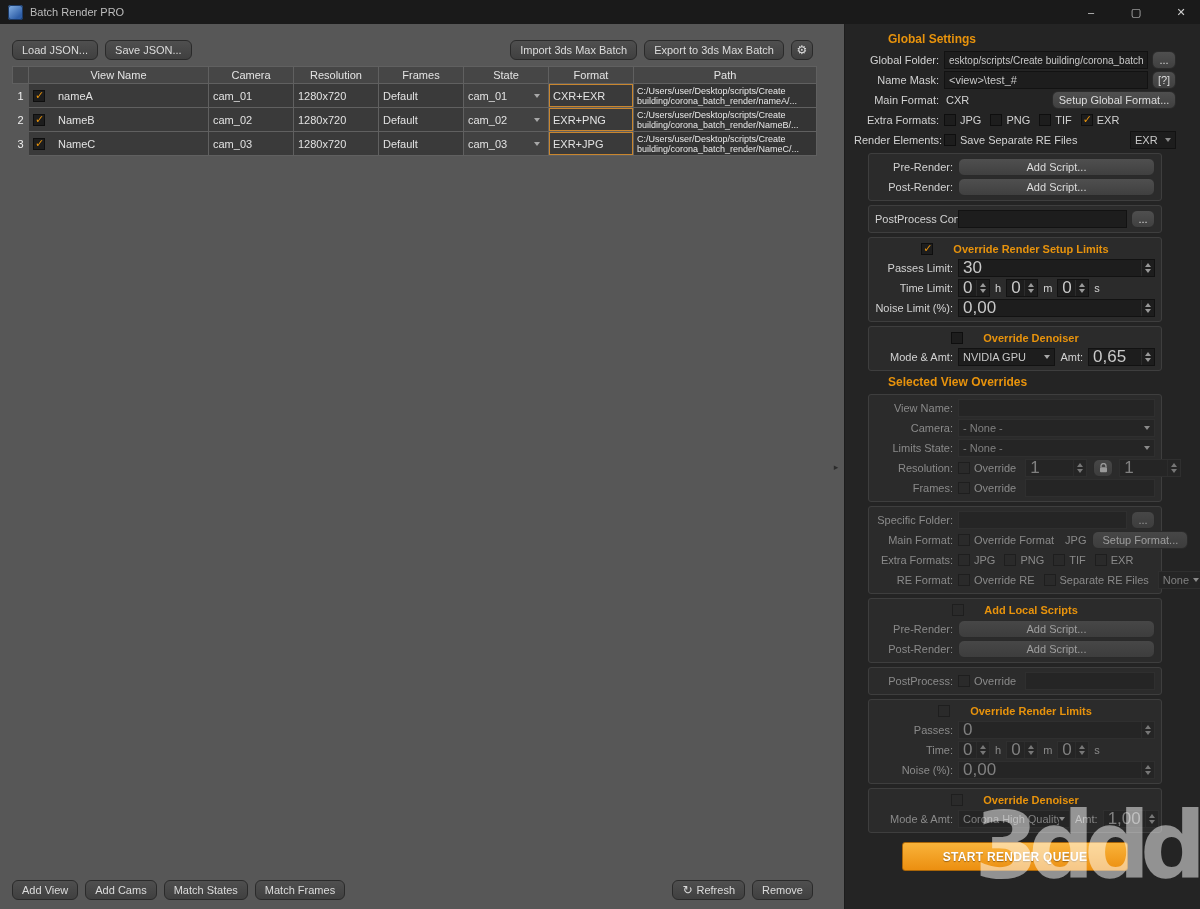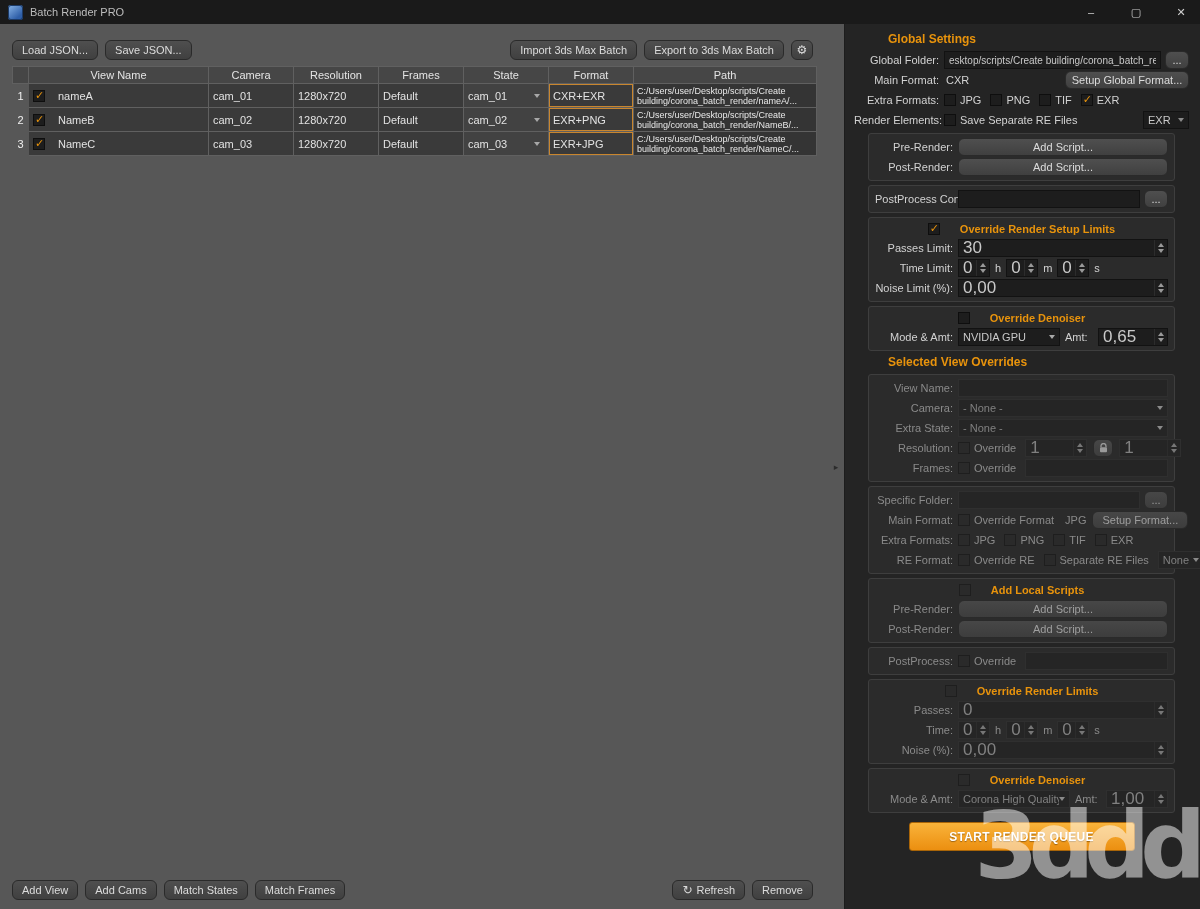--- a/index.html
+++ b/index.html
@@ -63,21 +63,21 @@
 .spin.sm{width:32px;flex:none}
 .spin.res{width:62px;flex:none}
 .arrows{width:13px;flex:none;height:100%;display:flex;flex-direction:column;align-items:center;
   justify-content:center;gap:2px;border-left:1px solid #2c2c2c}
 .au{width:0;height:0;border-left:3px solid transparent;border-right:3px solid transparent;border-bottom:4px solid #999}
 .ad{width:0;height:0;border-left:3px solid transparent;border-right:3px solid transparent;border-top:4px solid #999}
 .unit{font-size:11px;color:#d2d2d2;margin:0 5px}
 
 
 .rp{position:absolute;left:846px;top:24px;width:354px;height:885px;background:#242424;
-  padding:4px 11px 0 8px;overflow:hidden}
+  padding:4px 24px 0 8px;overflow:hidden}
 .sec-title{color:#e8930c;font-size:12px;font-weight:bold;margin:4px 0 5px 34px}
 .row{display:flex;align-items:center;height:18px;margin:2px 0;position:relative}
 .lbl{width:90px;flex:none;text-align:right;padding-right:5px;font-size:11px;color:#d2d2d2;
   white-space:nowrap;overflow:hidden}
 .grp .lbl{width:83px}
 .static-val{font-size:11px;color:#d2d2d2;padding-left:2px}
 .mini{width:24px;flex:none;margin-left:4px;padding:0;height:18px}
 .wide{flex:1;height:18px}
 .grp{border:1px solid #3e3e3e;background:#2b2b2b;border-radius:3px;padding:2px 6px;margin:4px 14px}
 .grp-head{display:flex;align-items:center;justify-content:center;gap:20px;height:17px}
@@ -231,20 +231,25 @@
 <div class="rp">
 
   <div class="sec-title">Global Settings</div>
 
   <div class="row">
     <span class="lbl">Global Folder:</span>
     <input class="inp" value="esktop/scripts/Create building/corona_batch_render" style="">
     <button class="btn mini">...</button>
   </div>
 
+  <div class="row">
+    <span class="lbl">Name Mask:</span>
+    <input class="inp" style="font-size: 11px;" value="&lt;view&gt;\test_#">
+    <button class="btn mini">[?]</button>
+  </div>
 
   <div class="row">
     <span class="lbl">Main Format:</span>
     <span class="static-val">CXR</span>
     <button class="btn push" style="width:124px;height:18px">Setup Global Format...</button>
   </div>
 
   <div class="row">
     <span class="lbl">Extra Formats:</span>
     <span class="cb"></span>
@@ -372,21 +377,21 @@
         <input class="inp" style="">
       </div>
       <div class="row">
         <span class="lbl">Camera:</span>
         <div class="dd" style="flex:1">
           <span class="val">- None -</span>
           <i class="caret"></i>
         </div>
       </div>
       <div class="row">
-        <span class="lbl">Extra State:</span>
+        <span class="lbl">Limits State:</span>
         <div class="dd" style="flex:1">
           <span class="val">- None -</span>
           <i class="caret"></i>
         </div>
       </div>
       <div class="row">
         <span class="lbl">Resolution:</span>
         <span class="cb"></span>
         <span class="cbl">Override</span>
         <div class="spin res">

